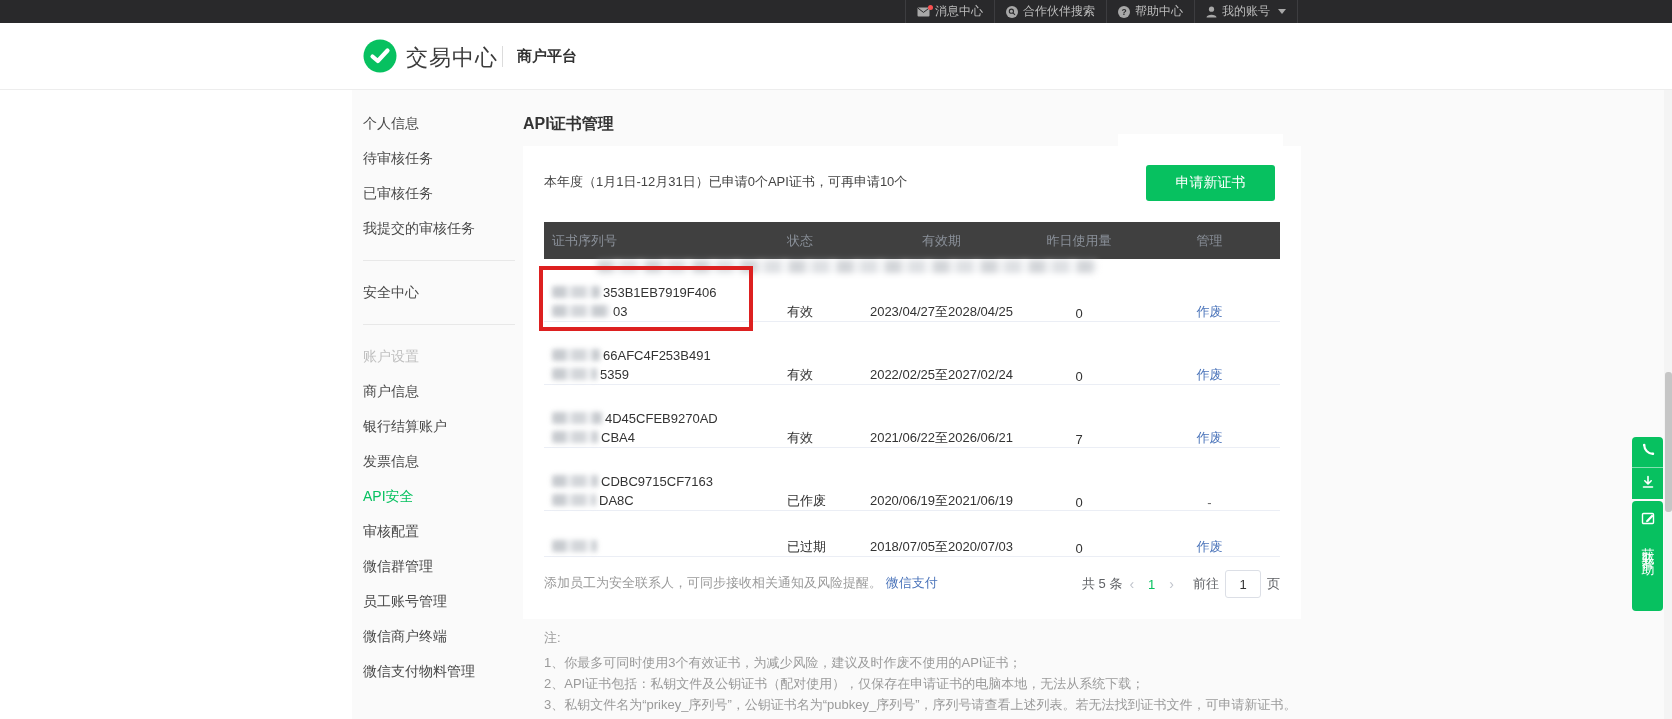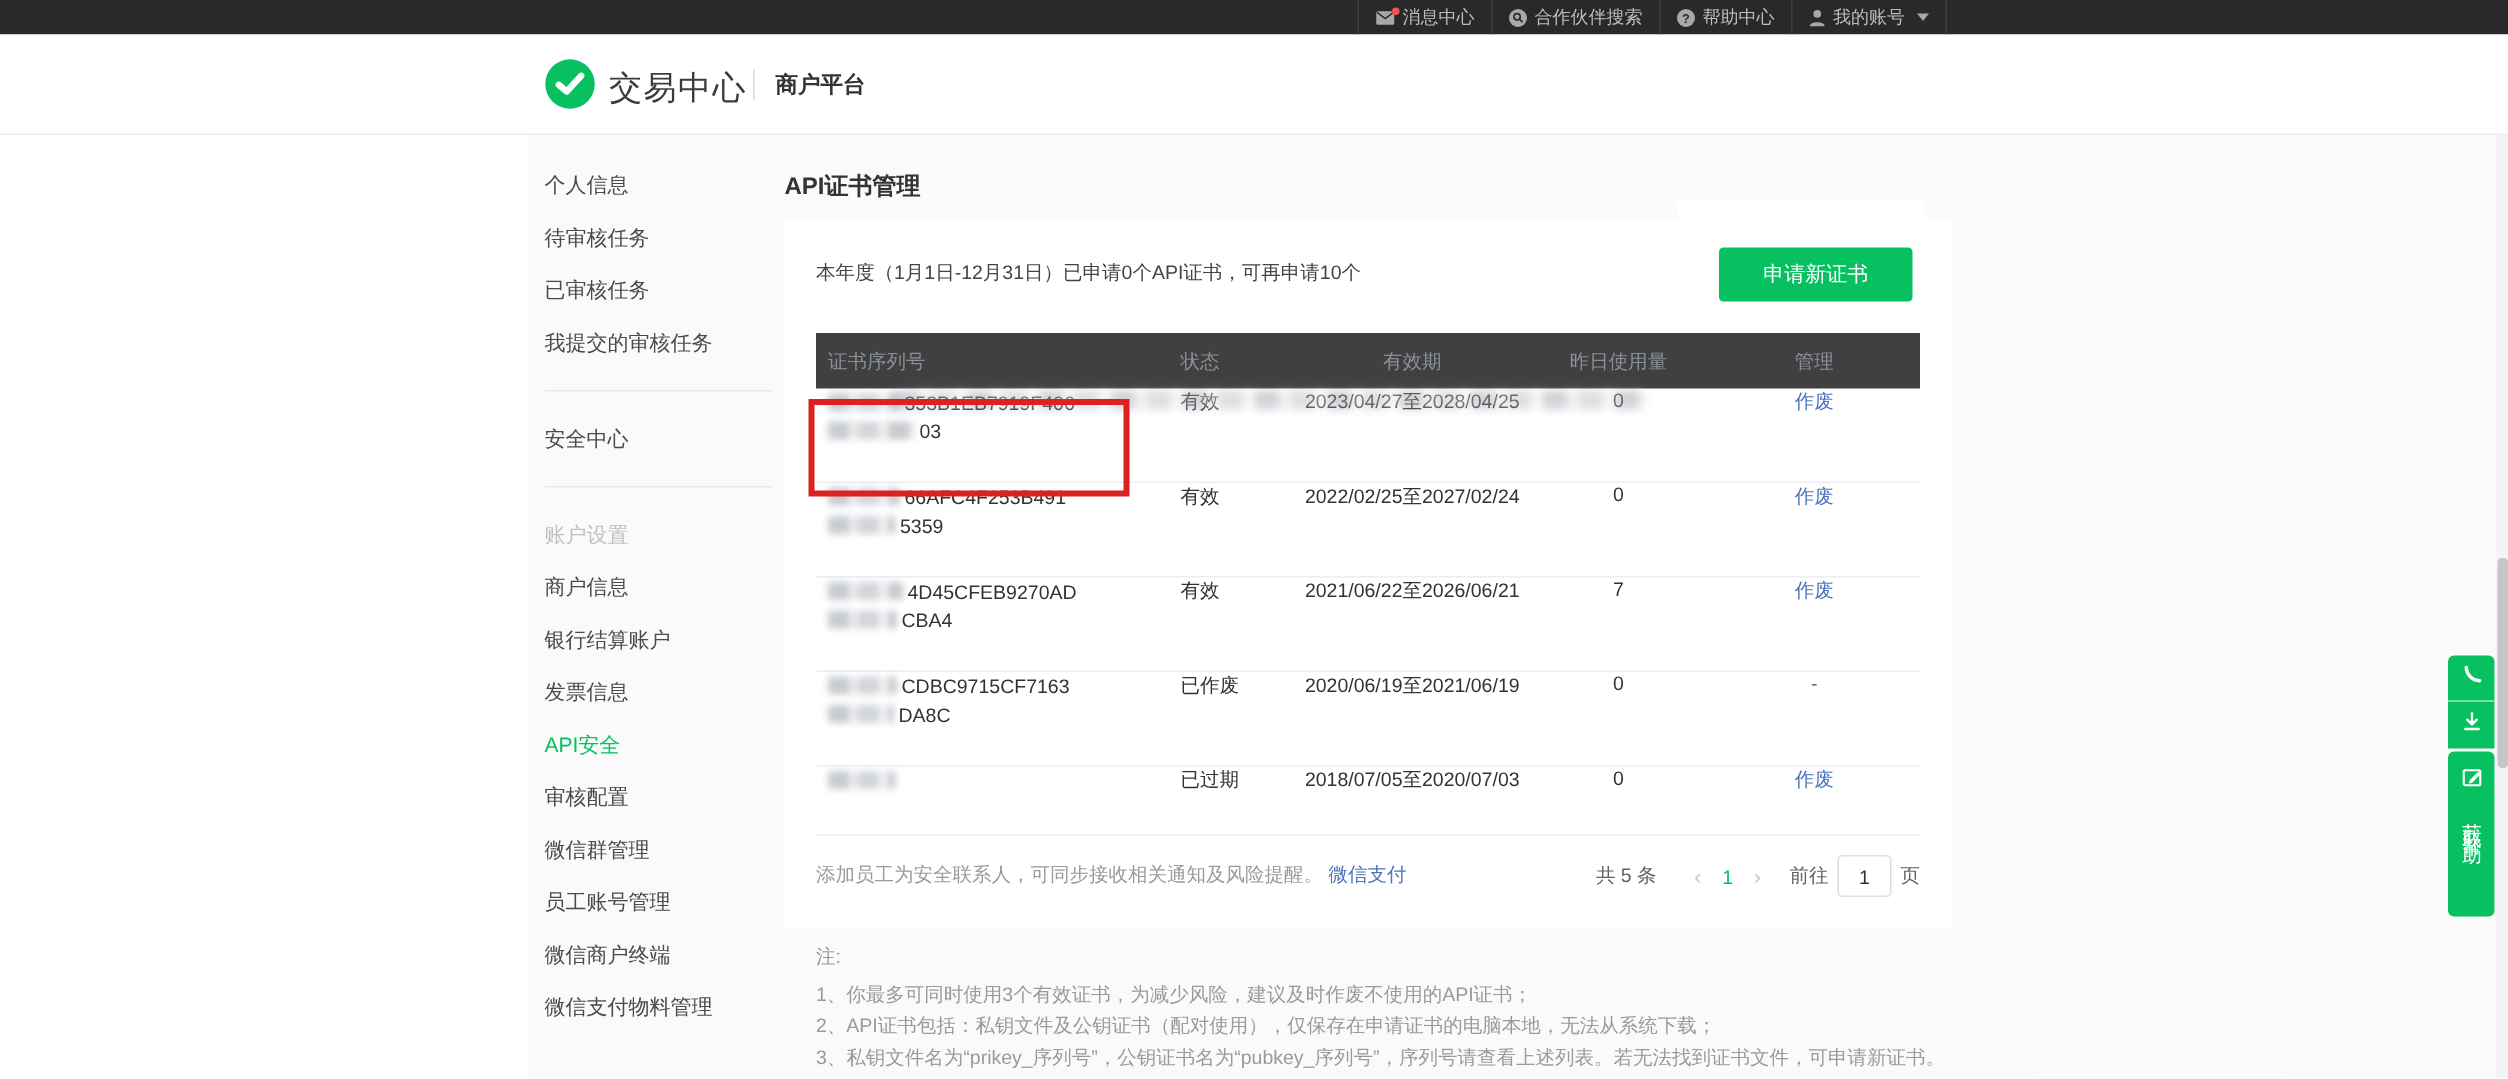--- a/index.html
+++ b/index.html
@@ -39,21 +39,21 @@
   .notch{position:absolute;left:1118px;top:134px;width:165px;height:14px;background:#fff;}
   .card{position:absolute;left:523px;top:146px;width:778px;height:473px;background:#fff;}
 
   .summary{position:absolute;left:21px;top:27px;font-size:13px;color:#444;}
   .apply-btn{position:absolute;left:623px;top:19px;width:129px;height:36px;background:#07c160;border:none;border-radius:3px;
              color:#fff;font-size:14px;cursor:pointer;font-family:inherit;}
 
   
   .table{position:absolute;left:21px;top:76px;width:736px;}
   .thead{display:flex;align-items:center;height:37px;background:#404040;color:#8a9099;font-size:13px;}
-  .trow{display:flex;align-items:flex-start;border-bottom:1px solid #ebeef5;font-size:13px;color:#333;}
+  .trow{display:flex;align-items:flex-end;border-bottom:1px solid #ebeef5;font-size:13px;color:#333;}
   .trow.h62{height:62px;}
   .trow.h45{height:45px;}
   .c1{width:235px;box-sizing:border-box;padding-left:8px;}
   .c2{width:85px;box-sizing:border-box;padding-left:8px;}
   .c3{width:155px;text-align:center;}
   .c4{width:120px;text-align:center;}
   .c5{width:141px;text-align:center;}
   .serial-line{line-height:19px;white-space:nowrap;}
   .blur{display:inline-block;height:12px;border-radius:2px;vertical-align:-1px;margin-right:3px;
         background:repeating-linear-gradient(90deg,#9aa0a8 0 14px,#d8dbe0 14px 20px,#aeb3ba 20px 34px,#e4e6ea 34px 40px);
@@ -61,21 +61,21 @@
   .link{color:#4b74ba;cursor:pointer;text-decoration:none;}
   .dash{color:#666;}
 
   .blur-strip{position:absolute;left:74px;top:114px;width:500px;height:13px;border-radius:3px;
         background:repeating-linear-gradient(90deg,#9aa0a8 0 16px,#e0e2e6 16px 24px,#b4b9c0 24px 40px,#eceef1 40px 48px);
         filter:blur(3px);opacity:.45;z-index:3;}
   .red-box{position:absolute;left:16px;top:120px;width:206px;height:57px;border:4px solid #dd2020;z-index:5;}
 
   .tip-row{position:absolute;left:21px;top:426px;font-size:13px;color:#9a9a9a;line-height:22px;}
   .pager{position:absolute;right:21px;top:423px;height:30px;display:flex;align-items:center;font-size:13px;color:#606266;}
-  .pg-total{margin-right:18px;}
+  .pg-total{}
   .pg-arrow{color:#c0c4cc;font-size:14px;cursor:pointer;margin:0 7px;}
   .pg-page{color:#07c160;margin:0 7px;cursor:pointer;}
   .pg-goto{margin-left:12px;margin-right:6px;}
   .pg-input{width:30px;height:24px;border:1px solid #dcdfe6;border-radius:3px;text-align:center;font-size:13px;color:#333;font-family:inherit;}
   .pg-unit{margin-left:6px;}
 
   .notes{position:absolute;left:544px;top:626px;width:760px;font-size:13px;color:#9a9a9a;}
   .notes-title{line-height:24px;margin-bottom:2px;}
   .note-line{line-height:21px;white-space:nowrap;}
 

